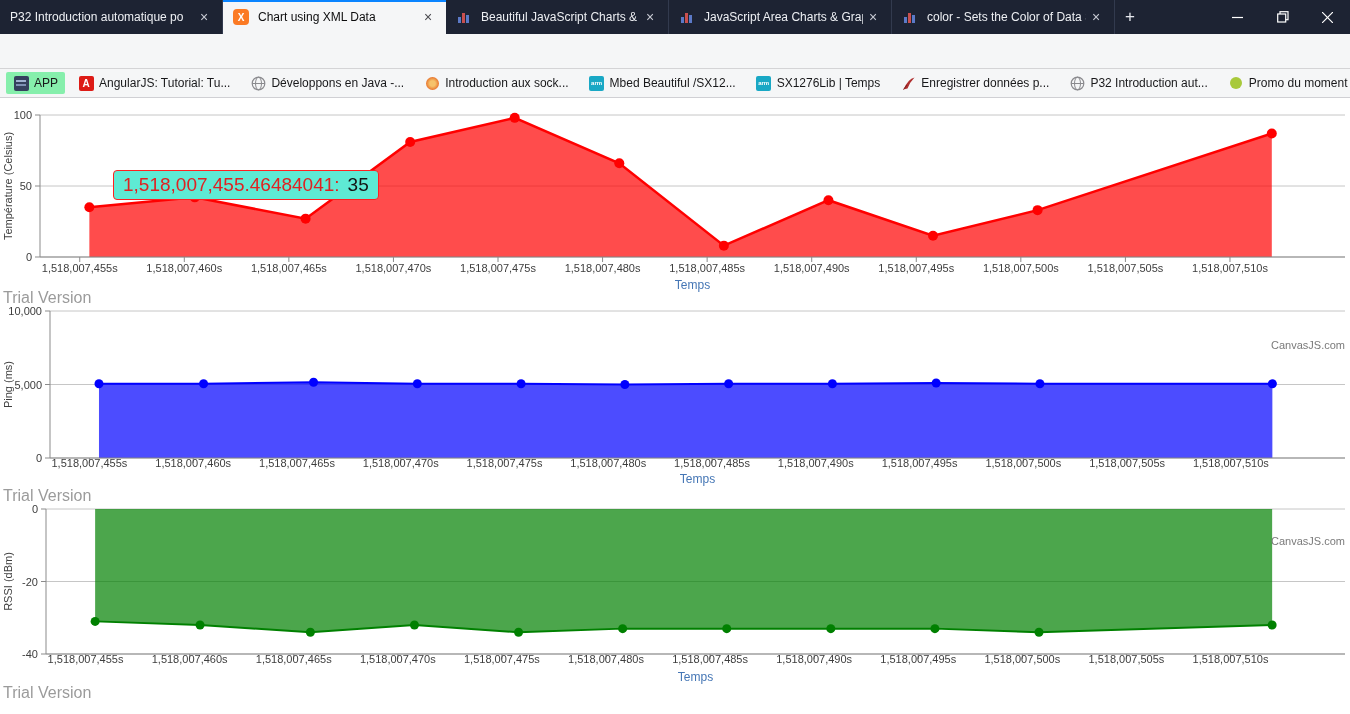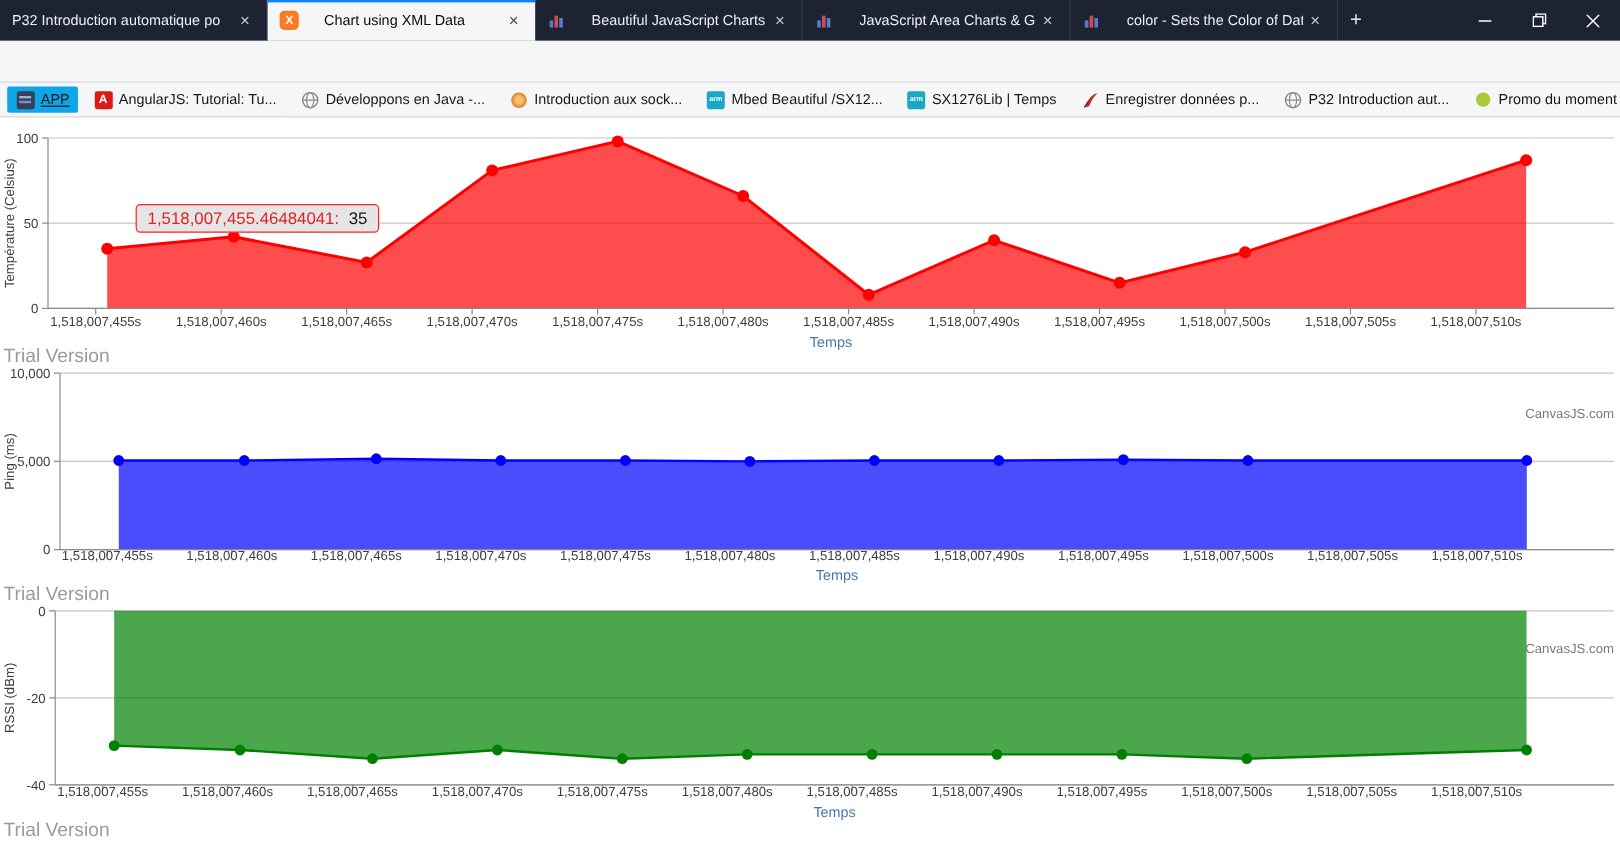--- a/index.html
+++ b/index.html
@@ -3,21 +3,21 @@
 <meta charset="utf-8">
 <style>
   * { margin:0; padding:0; box-sizing:border-box; }
   html,body { width:1350px; height:714px; overflow:hidden; background:#fff;
               font-family:"Liberation Sans", sans-serif; }
 
   
   #tabbar { position:absolute; left:0; top:0; width:1350px; height:34px; background:#1d2333; display:flex; }
   .tab { position:relative; width:223px; height:34px; display:flex; align-items:center; padding:0 8px 0 10px;
          color:#edeff3; font-size:12px; cursor:default; border-right:1px solid #323a4e; }
-  .tab .tlabel { flex:1; white-space:nowrap; overflow:hidden; margin-left:21px; }
+  .tab .tlabel { flex:1; white-space:nowrap; overflow:hidden; margin-left:9px; }
   .tab.noicon .tlabel { margin-left:0; }
   .tab .tclose { width:20px; height:20px; line-height:20px; text-align:center; font-size:14px; color:#c8cbd4; }
   .tab.active { background:#f5f6f7; color:#0c0c0d; border-right:none; }
   .tab.active::before { content:""; position:absolute; left:0; top:0; width:100%; height:2px; background:#0a84ff; }
   .tab.active .tclose { color:#4a4a4f; }
   .favicon { width:16px; height:16px; flex:0 0 16px; }
   .xampp { background:#fb7a24; border-radius:4px; color:#fff; font-weight:bold; font-size:10px;
            display:flex; align-items:center; justify-content:center; }
   #newtab { width:30px; height:34px; color:#e6e8ee; font-size:17px; display:flex; align-items:center; justify-content:center; }
   #wincontrols { position:absolute; right:0; top:0; height:34px; display:flex; }
@@ -39,37 +39,37 @@
   .rtool { position:absolute; top:39px; width:26px; height:26px; display:flex; align-items:center; justify-content:center; color:#4b4b50; }
   #abp { width:17px; height:17px; background:#d1002e; color:#fff; font-size:5.5px; font-weight:bold;
          display:flex; align-items:center; justify-content:center;
          clip-path:polygon(30% 0,70% 0,100% 30%,100% 70%,70% 100%,30% 100%,0 70%,0 30%); }
 
   
   #bookmarks { position:absolute; left:0; top:69px; width:1350px; height:29px; background:#f5f6f7;
                border-bottom:1px solid #d0d0d4; display:flex; align-items:center; padding-left:6px; }
   .bm { display:flex; align-items:center; height:22px; padding:0 7px; margin-right:6px; border-radius:2px;
         font-size:12px; color:#18181a; white-space:nowrap; }
-  .bm.selected { background:#0ea5e9;text-decoration:underline; }
+  .bm.selected { background:#86efac; }
   .bmicon { width:16px; height:16px; margin-right:5px; flex:0 0 16px; display:flex; align-items:center; justify-content:center; }
   .sq { width:15px; height:15px; border-radius:2px; display:flex; align-items:center; justify-content:center;
         color:#fff; font-weight:bold; }
   .appicon { background:#35405e; position:relative; }
   .appicon::before { content:""; position:absolute; left:2px; top:4px; width:10px; height:2px; background:#9fb0d0; box-shadow:0 4px 0 #7e90b4; }
   .angicon { background:#dd1b16; font-size:10px; }
   .mbedicon { background:#19a8c5; font-size:6px; letter-spacing:0; }
   .sunicon { width:13px; height:13px; border-radius:50%; background:radial-gradient(#f6c26b 30%, #e8762d 70%); }
   .izyicon { width:12px; height:12px; border-radius:50%; background:#a8c93a; }
 
   
   #content { position:absolute; left:0; top:98px; width:1350px; height:616px; background:#fff; }
   .chart-host { position:absolute; left:0; width:1350px; }
   svg text { font-family:"Liberation Sans", sans-serif; }
-  #tooltip { position:absolute; left:113px; top:170px; background:#e5e5e5; border:1px solid #ff2020;
-             border-radius:4px; padding:3px 9px; font-size:14px; z-index:5; white-space:nowrap; }
+  #tooltip { position:absolute; left:113px; top:170px; background:#5eead4; border:1px solid #ff2020;
+             border-radius:4px; padding:3px 9px; font-size:19px; z-index:5; white-space:nowrap; }
   #tooltip .tx { color:#e02222; }
   #tooltip .tv { color:#141414; margin-left:8px; }
   .trial { position:absolute; left:3px; font-size:16px; color:#9b9b9b; z-index:4; }
   .credit { position:absolute; right:5px; font-size:11px; color:#7a7a7a; z-index:4;margin-top:48px; }
 </style>
 </head>
 <body>
 
 <div id="tabbar">
   <div class="tab noicon">

